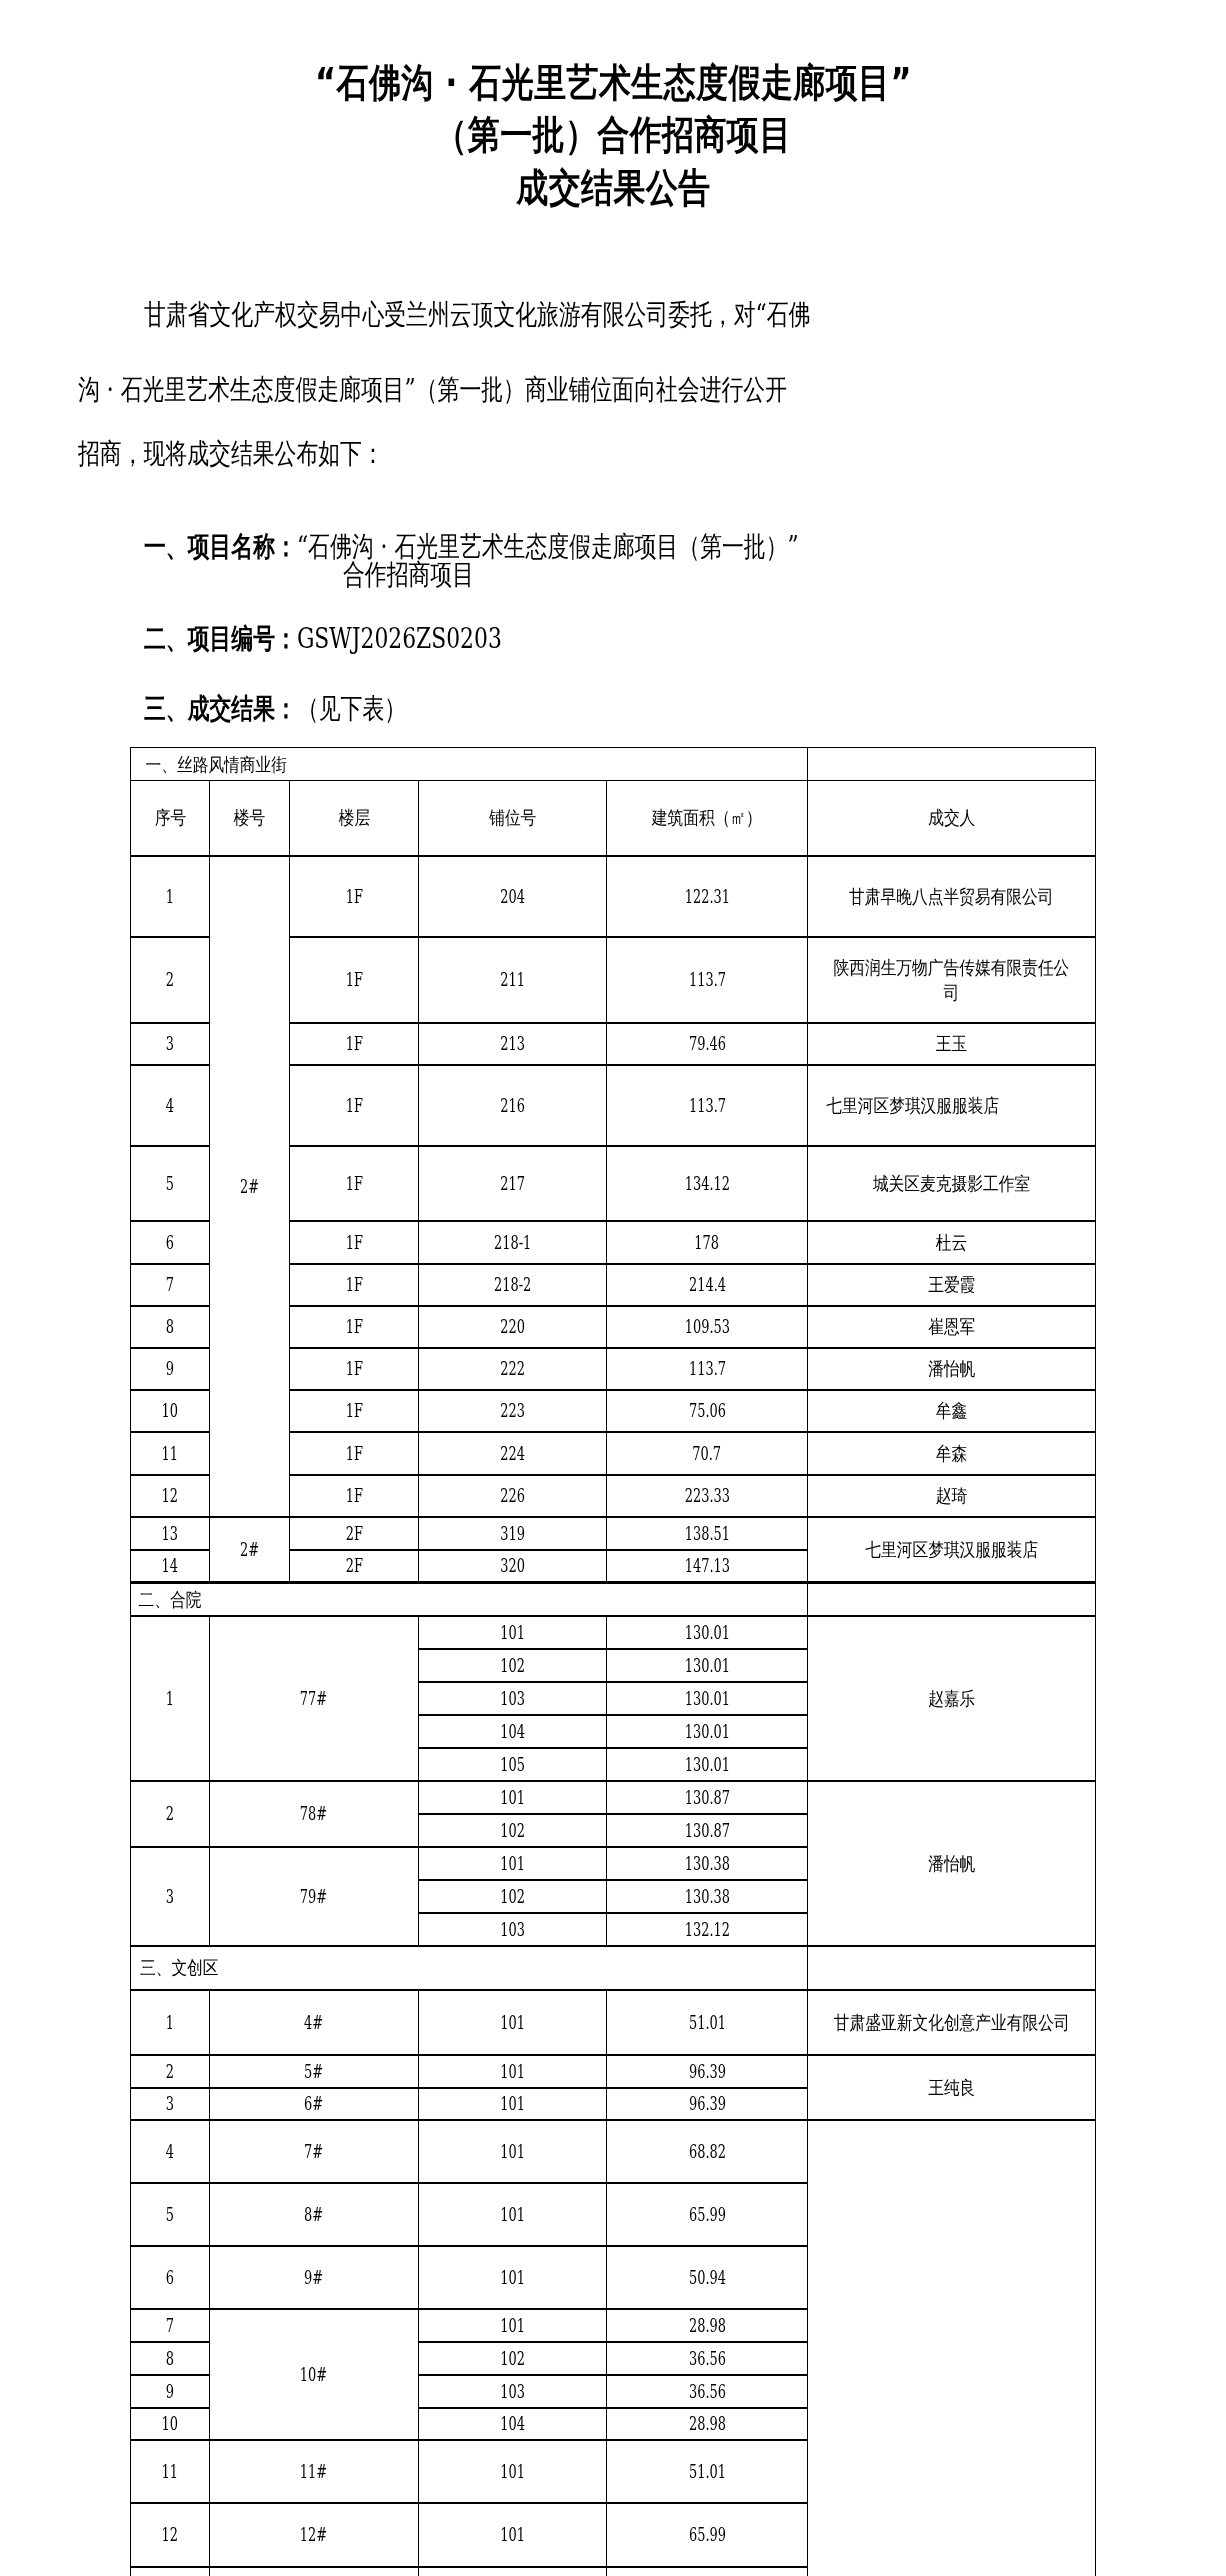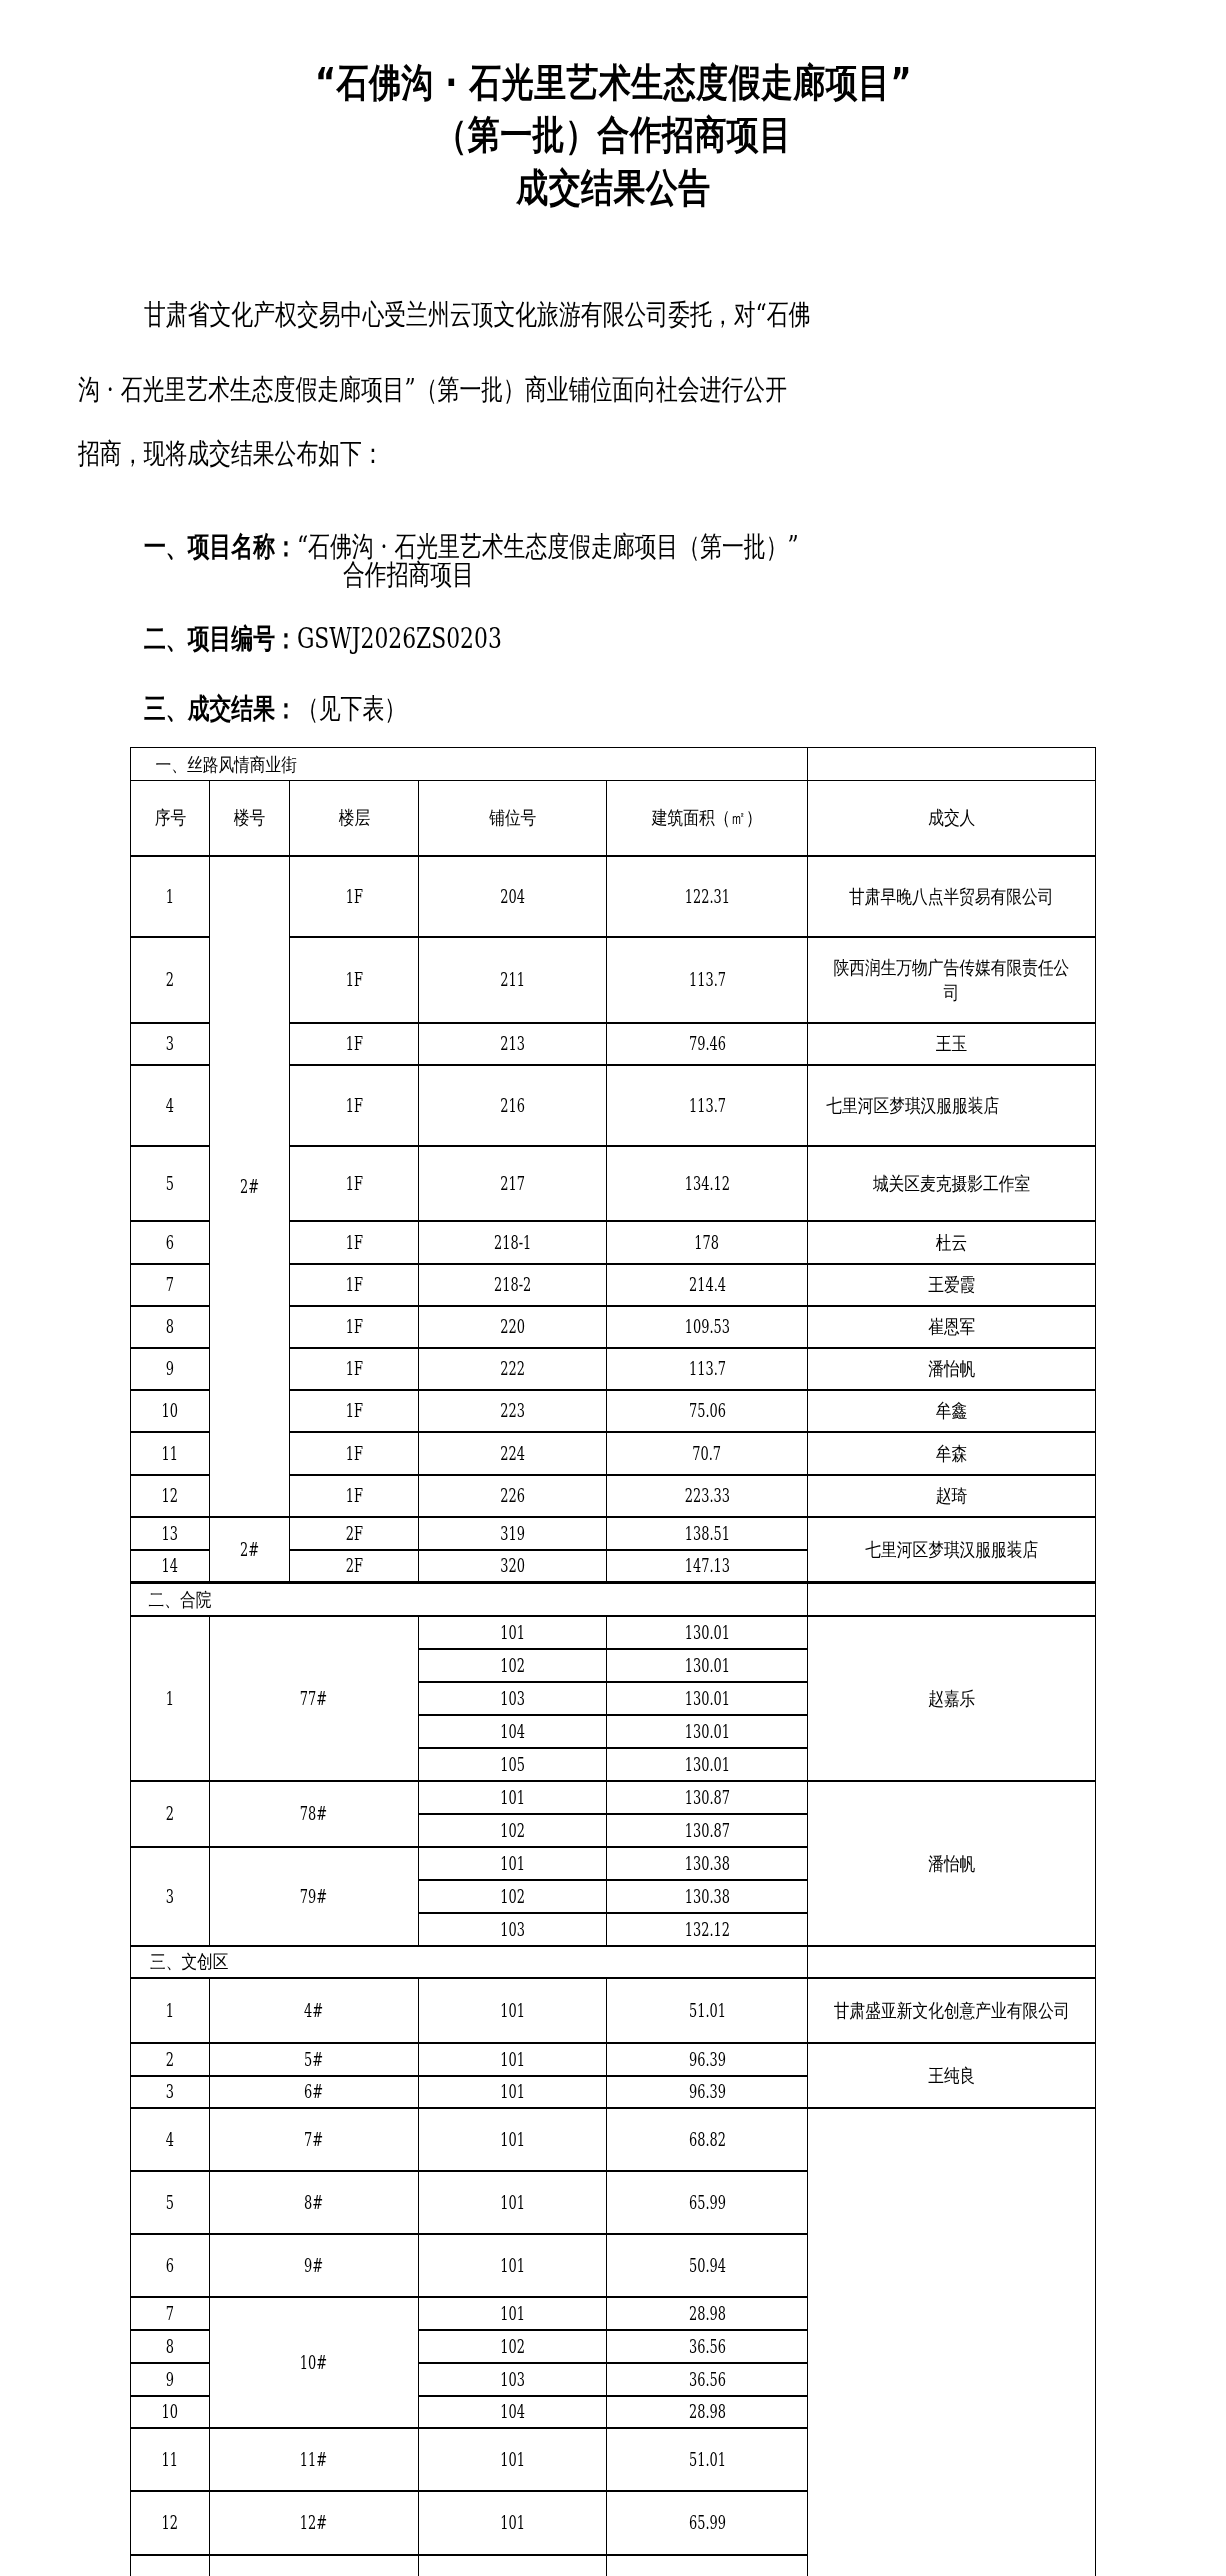--- a/index.html
+++ b/index.html
@@ -2,21 +2,21 @@
 <html style="font-size:8.2px"><head>
 <meta charset="utf-8">
 <style>
   html, body { margin:0; padding:0; background:#ffffff; }
   body { width:1227px; height:3879px; position:relative; overflow:hidden; color:#000; font-family:"DejaVu Serif","Liberation Serif",serif; }
   .title { position:absolute; left:0; width:1227px; text-align:center; font-family:"DejaVu Sans","Liberation Sans",sans-serif; font-weight:bold; font-size:39px; line-height:52px; letter-spacing:0.5px; transform:scaleX(0.82); transform-origin:center; }
   .para { position:absolute; font-size:28px; line-height:31px; white-space:nowrap; transform:scaleX(0.78); transform-origin:left center; }
   .bold { font-weight:bold; font-family:"DejaVu Sans","Liberation Sans",sans-serif; }
   table.res { position:absolute; left:130px; top:747px; width:966px; border-collapse:collapse; table-layout:fixed; font-size:18.5px; }
   table.res td { border:1px solid #000; text-align:center; vertical-align:middle; padding:0 3.1px; overflow:hidden; line-height:25px; }
-  table.res td.sec { text-align:left; padding-left:12px; font-size:18.5px; }
+  table.res td.sec { text-align:left; padding-left:2px; font-size:18.5px; }
   table.res tr.thick td { border-top:2.6px solid #000; }
   .num { display:inline-block; transform:scaleX(0.7); font-family:"DejaVu Serif","Liberation Serif",serif; }
   .cn { display:inline-block; transform:scaleX(0.85); }
 </style>
 </head>
 <body>
 
 <div class="title" style="top:57px;">“石佛沟 · 石光里艺术生态度假走廊项目”</div>
 <div class="title" style="top:109px;">（第一批）合作招商项目</div>
 <div class="title" style="top:162px;">成交结果公告</div>
@@ -207,21 +207,21 @@
     </tr>
     <tr class="thick" style="height:33px;">
       <td><span class="num">102</span></td>
       <td><span class="num">130.38</span></td>
     </tr>
     <tr class="thick" style="height:33px;">
       <td><span class="num">103</span></td>
       <td><span class="num">132.12</span></td>
     </tr>
 
-    <tr class="thick" style="height:32px;">
+    <tr class="thick" style="height:44px;">
       <td class="sec" colspan="5"><span class="cn">三、文创区</span></td>
       <td></td>
     </tr>
     <tr class="thick" style="height:65px;">
       <td><span class="num">1</span></td>
       <td colspan="2"><span class="num">4#</span></td>
       <td><span class="num">101</span></td>
       <td><span class="num">51.01</span></td>
       <td><span class="cn">甘肃盛亚新文化创意产业有限公司</span></td>
     </tr>

